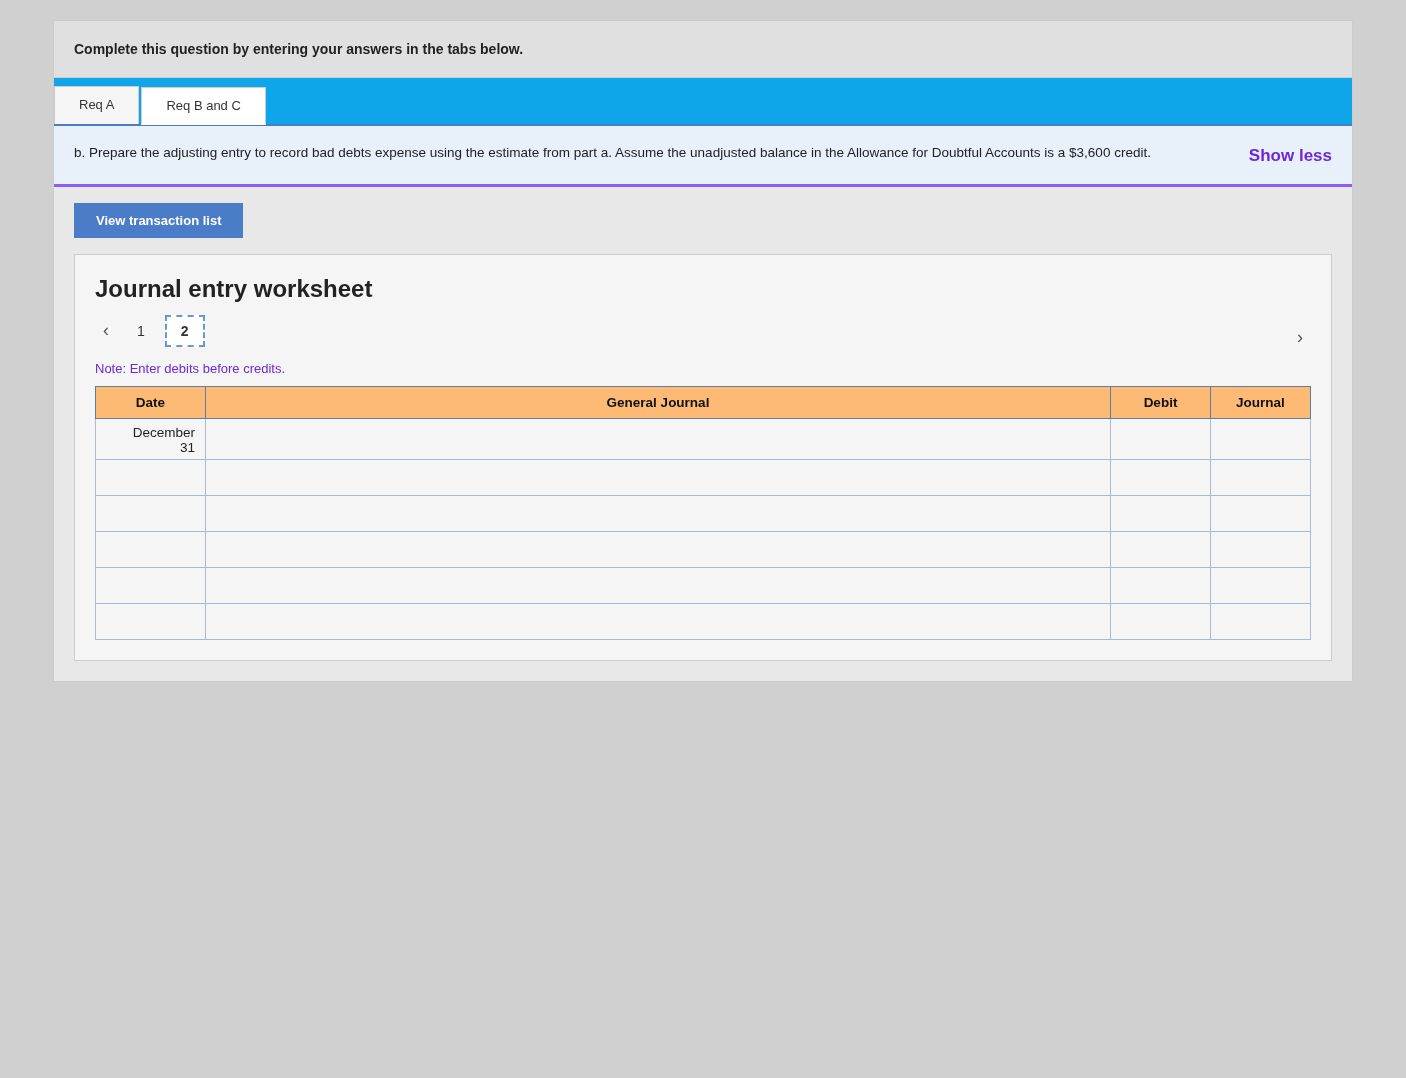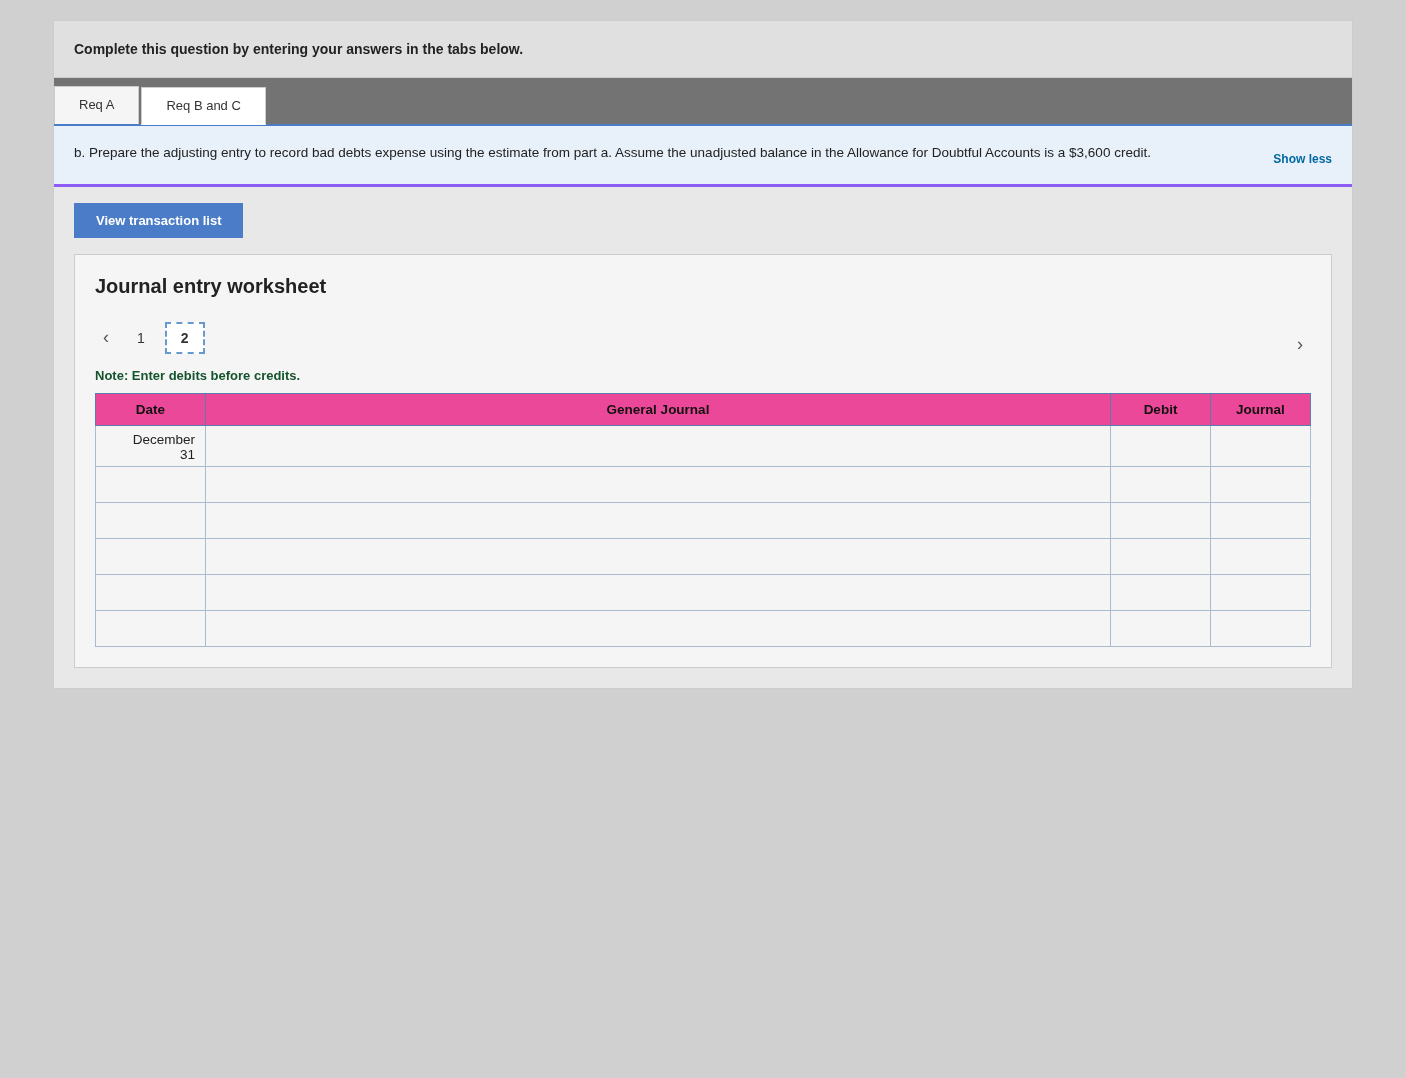--- a/index.html
+++ b/index.html
@@ -29,21 +29,21 @@
       padding: 20px 20px;
       border-bottom: 1px solid #ccc;
     }
 
     .instruction-bar span {
       font-weight: bold;
       font-size: 14px;
     }
 
     .tabs-area {
-      background: #737373;
+      background: #0ea5e9;
       border-bottom: 2px solid #4a7cc7;
       display: flex;
       padding: 0;
     }
 
     .tab {
       padding: 10px 24px;
       border: 1px solid #ccc;
       border-bottom: none;
       background: #f5f5f5;
@@ -70,27 +70,27 @@
       font-size: 13.5px;
       line-height: 1.6;
       position: relative;
     }
 
     .content-area p {
       margin-bottom: 4px;
     }
 
     .show-less {
-      color: #0369a1;
+      color: #6d28d9;
       font-weight: bold;
       position: absolute;
       right: 20px;
       bottom: 14px;
       cursor: pointer;
-      font-size: 12px;
+      font-size: 17px;
     }
 
     .view-transaction-btn {
       background: #4a7cc7;
       color: #fff;
       border: none;
       padding: 10px 22px;
       font-size: 13px;
       font-weight: bold;
       cursor: pointer;
@@ -99,23 +99,23 @@
     }
 
     .journal-worksheet {
       background: #f5f5f5;
       border: 1px solid #ccc;
       margin: 0 20px 20px 20px;
       padding: 20px;
     }
 
     .journal-title {
-      font-size: 20px;
-      font-weight: bold;
-      margin-bottom: 24px;
+      font-size: 24px;
+      font-weight: bold;
+      margin-bottom: 12px;
     }
 
     .tab-nav {
       display: flex;
       align-items: center;
       margin-bottom: 14px;
       gap: 6px;
     }
 
     .nav-arrow {
@@ -143,34 +143,33 @@
       background: #fff;
       border: 1px solid #ccc;
       padding: 16px 18px;
       margin-bottom: 14px;
       font-size: 13.5px;
       line-height: 1.6;
       min-height: 90px;
     }
 
     .note-text {
-      color: #14532d;
+      color: #6d28d9;
       font-size: 13px;
       margin-bottom: 10px;
-      font-weight: bold;
     }
 
     .journal-table {
       width: 100%;
       border-collapse: collapse;
       font-size: 13.5px;
     }
 
     .journal-table thead tr {
-      background: #ec4899;
+      background: #fdba74;
     }
 
     .journal-table thead th {
       padding: 8px 12px;
       text-align: center;
       font-weight: bold;
       color: #111;
       border: 1px solid #5a7eaa;
     }
 

